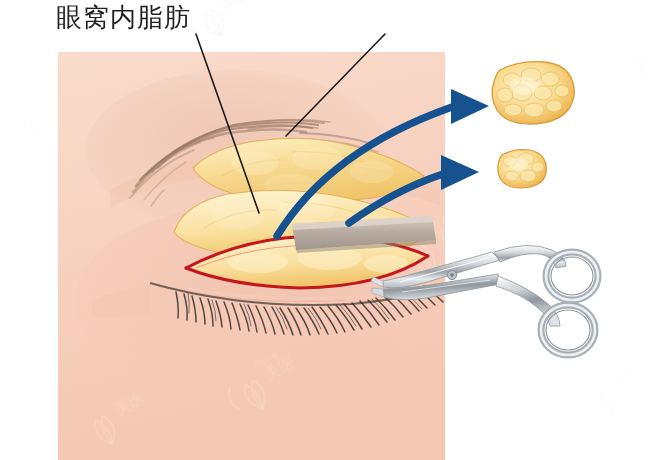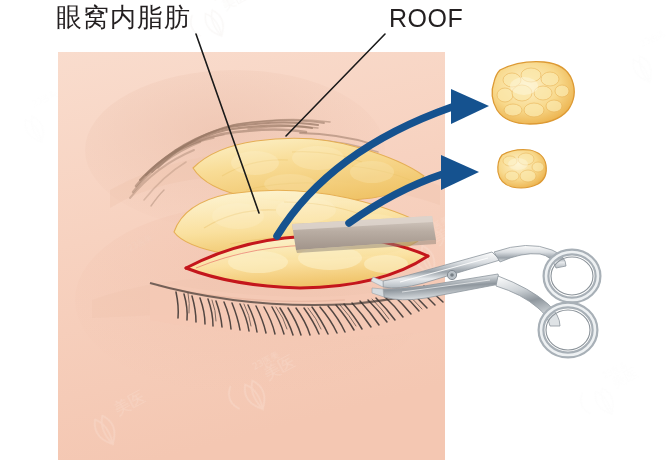--- a/index.html
+++ b/index.html
@@ -357,14 +357,13 @@
         <ellipse cx="568" cy="330" rx="22" ry="20" fill="none" stroke="#8a9299" stroke-width="1.1"></ellipse>
       </g>
 
       <path d="M400 282 L488 258" fill="none" stroke="#ffffff" stroke-width="1.2" opacity="0.85"></path>
       <path d="M402 292 L490 280" fill="none" stroke="#ffffff" stroke-width="1" opacity="0.6"></path>
     </g>
   </svg>
 
   <div class="lbl" id="label-orbital-fat">眼窝内脂肪</div>
 
-  <div class="lbl" id="label-roof">ROOF</div>
 </div>
 
 </body></html>

